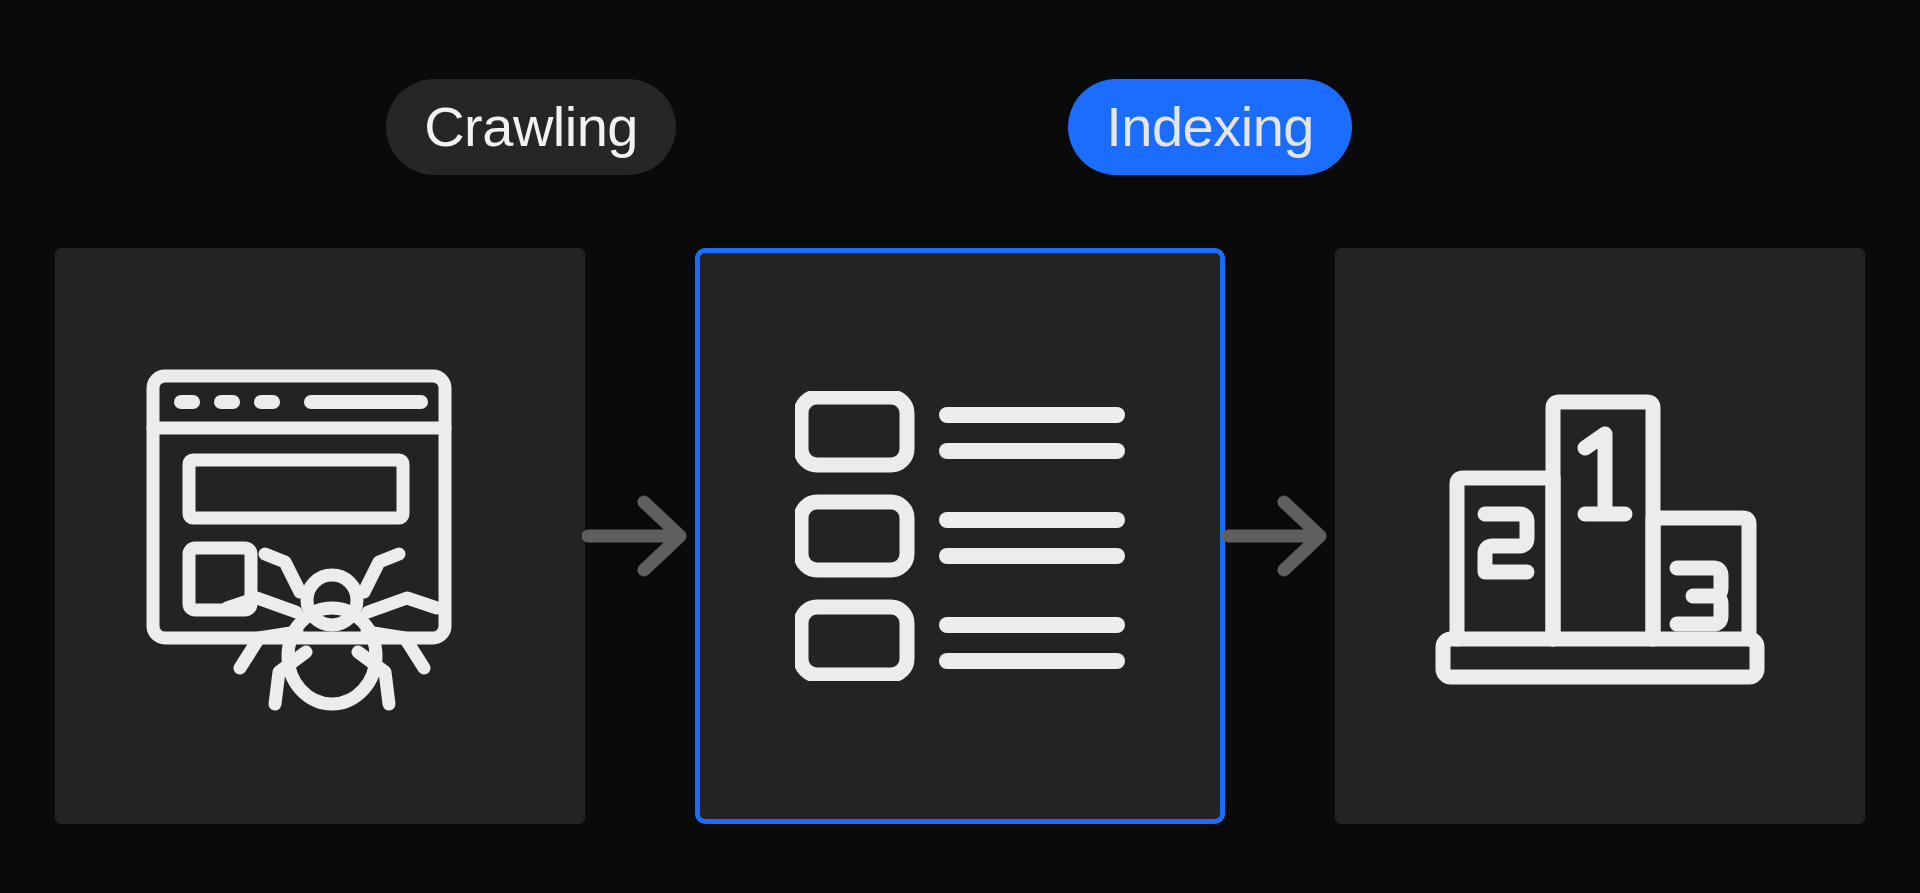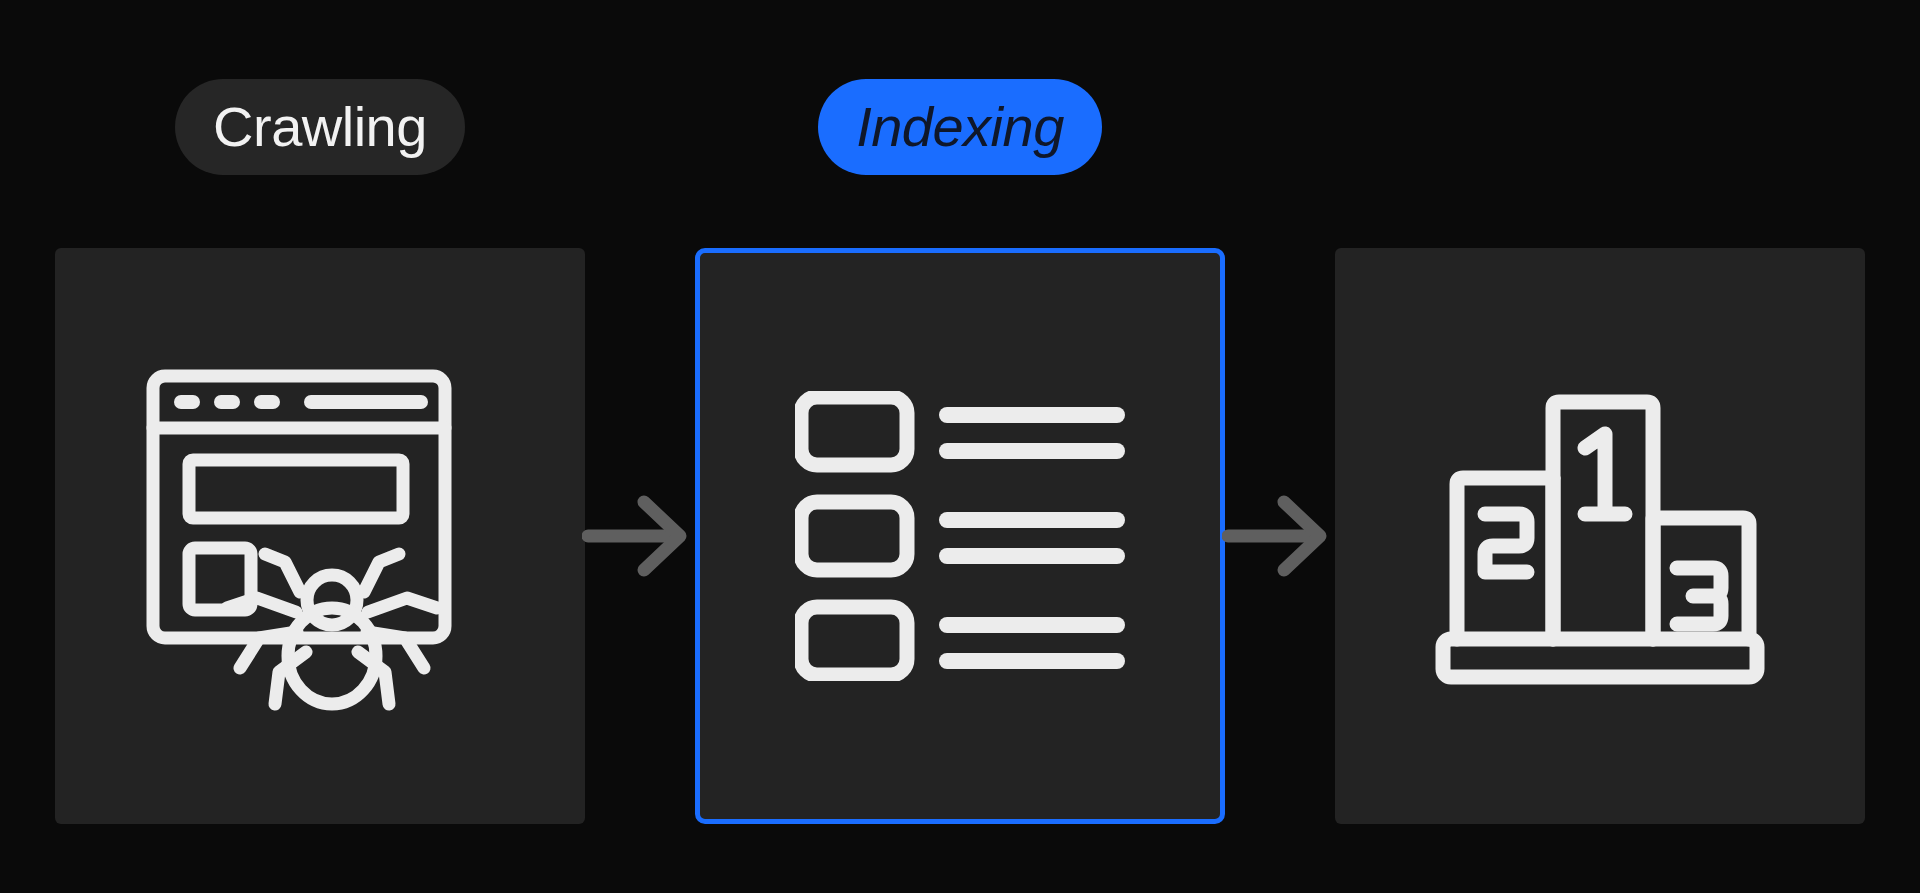--- a/index.html
+++ b/index.html
@@ -24,42 +24,42 @@
     top: 78px;
     left: 0;
     width: 1920px;
     height: 98px;
     display: flex;
     align-items: center;
   }
   .pill-slot {
     width: 640px;
     display: flex;
-    justify-content: center;
-    align-items: center;
+    justify-content: flex-end;
+    align-items: center;
+    margin-left: 36px;
   }
   .pill {
     display: inline-flex;
     align-items: center;
     justify-content: center;
     height: 96px;
     padding: 0 38px;
     border-radius: 48px;
     background: #262626;
     color: #f2f2f2;
     font-size: 56px;
     font-weight: 400;
     letter-spacing: -0.5px;
     line-height: 1;
     white-space: nowrap;
   }
   .pill.active {
     background: #1a6dff;
-    color: #0f172a;
-    font-style: italic;
+    color: #e5e5e5;
   }
 
   
   .panel-row {
     position: absolute;
     top: 248px;
     left: 0;
     width: 1920px;
     height: 576px;
     display: flex;

